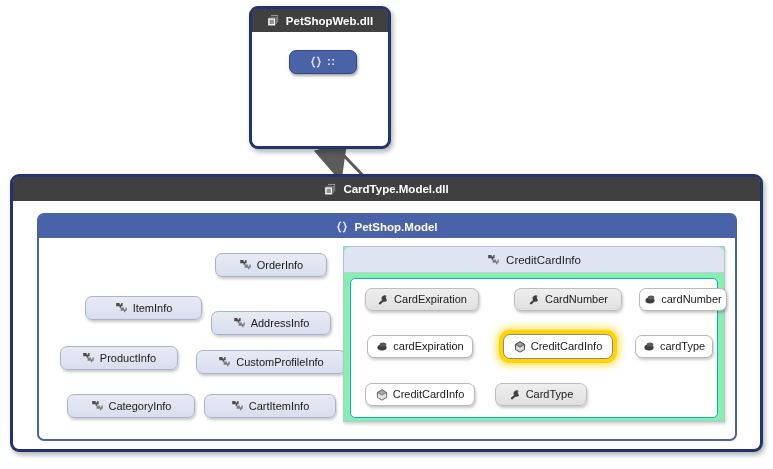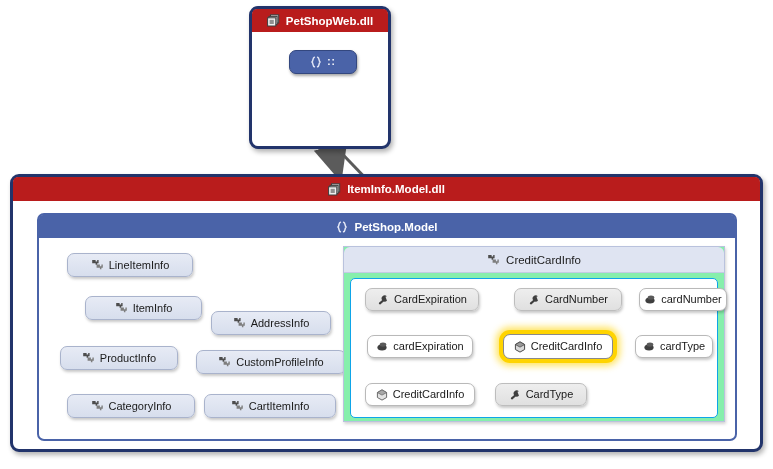--- a/index.html
+++ b/index.html
@@ -29,21 +29,21 @@
   
   .assembly{
     position:absolute;box-sizing:border-box;
     background:#ffffff;
     border:3px solid #22346b;
     border-radius:9px;
     box-shadow:2px 3px 5px rgba(0,0,0,.30);
   }
   .assembly-head{
     position:absolute;left:0;top:0;right:0;
-    background:#b91c1c;
+    background:#404040;
     color:#ffffff;
     display:flex;align-items:center;justify-content:center;gap:6px;
     font-size:11.5px;
     font-weight:700;
   }
 
   
   .ns{
     position:absolute;box-sizing:border-box;
     background:#ffffff;
@@ -194,44 +194,44 @@
   <div class="assembly" style="left:10px;top:174px;width:753px;height:278px;">
     <div class="assembly-head" style="height:24px;border-radius:5px 5px 0 0;">
       <span class="ico">
         <svg width="13" height="13" viewBox="0 0 13 13">
           <rect x="3.5" y="0.8" width="8.2" height="8.2" fill="#c9c9c9" stroke="#3d3d3d" stroke-width="1"></rect>
           <rect x="1.9" y="2.4" width="8.2" height="8.2" fill="#d8d8d8" stroke="#3d3d3d" stroke-width="1"></rect>
           <rect x="0.6" y="3.8" width="8.2" height="8.2" fill="#efefef" stroke="#3d3d3d" stroke-width="1"></rect>
           <rect x="2.6" y="5.8" width="4.2" height="4.2" fill="#8f8f8f"></rect>
         </svg>
       </span>
-      <span>ItemInfo.Model.dll</span>
+      <span>CardType.Model.dll</span>
     </div>
 
     <div class="ns" style="left:24px;top:36px;width:700px;height:228px;">
       <div class="ns-head" style="height:23px;border-radius:4px 4px 0 0;">
         <span class="ico">
           <svg width="12" height="12" viewBox="0 0 12 12">
             <path d="M4.4 1.2 C2.5 1.8 3.4 4.6 2.0 6 C3.4 7.4 2.5 10.2 4.4 10.8" fill="none" stroke="#e4e8f6" stroke-width="1.5" stroke-linecap="round"></path>
             <path d="M7.6 1.2 C9.5 1.8 8.6 4.6 10.0 6 C8.6 7.4 9.5 10.2 7.6 10.8" fill="none" stroke="#e4e8f6" stroke-width="1.5" stroke-linecap="round"></path>
           </svg>
         </span>
         <span>PetShop.Model</span>
       </div>
 
-      <div class="node pill-class" style="left:28px;top:38px;width:126px;height:24px;">
-        <span class="ico">
-          <svg width="13" height="12" viewBox="0 0 13 12">
-            <path d="M1.2 1.0 h3.4 v1.6 h1.6 v-1.6 h1.4 v3.2 h-1.4 v1.5 h-1.6 v-1.5 h-3.4 z" fill="#4d4d4d"></path>
-            <path d="M5.6 5.6 h3.3 v1.6 h1.5 v-1.6 h1.4 v3.2 h-1.4 v1.5 h-1.5 v-1.5 h-3.3 z" fill="#7d7d7d"></path>
-          </svg>
-        </span>
-        <span class="lbl">LineItemInfo</span>
-      </div>
-
+
+      <div class="node pill-class" style="left:176px;top:38px;width:112px;height:24px;">
+        <span class="ico">
+          <svg width="13" height="12" viewBox="0 0 13 12">
+            <path d="M1.2 1.0 h3.4 v1.6 h1.6 v-1.6 h1.4 v3.2 h-1.4 v1.5 h-1.6 v-1.5 h-3.4 z" fill="#4d4d4d"></path>
+            <path d="M5.6 5.6 h3.3 v1.6 h1.5 v-1.6 h1.4 v3.2 h-1.4 v1.5 h-1.5 v-1.5 h-3.3 z" fill="#7d7d7d"></path>
+          </svg>
+        </span>
+        <span class="lbl">OrderInfo</span>
+      </div>
 
       <div class="node pill-class" style="left:46px;top:81px;width:117px;height:24px;">
         <span class="ico">
           <svg width="13" height="12" viewBox="0 0 13 12">
             <path d="M1.2 1.0 h3.4 v1.6 h1.6 v-1.6 h1.4 v3.2 h-1.4 v1.5 h-1.6 v-1.5 h-3.4 z" fill="#4d4d4d"></path>
             <path d="M5.6 5.6 h3.3 v1.6 h1.5 v-1.6 h1.4 v3.2 h-1.4 v1.5 h-1.5 v-1.5 h-3.3 z" fill="#7d7d7d"></path>
           </svg>
         </span>
         <span class="lbl">ItemInfo</span>
       </div>

